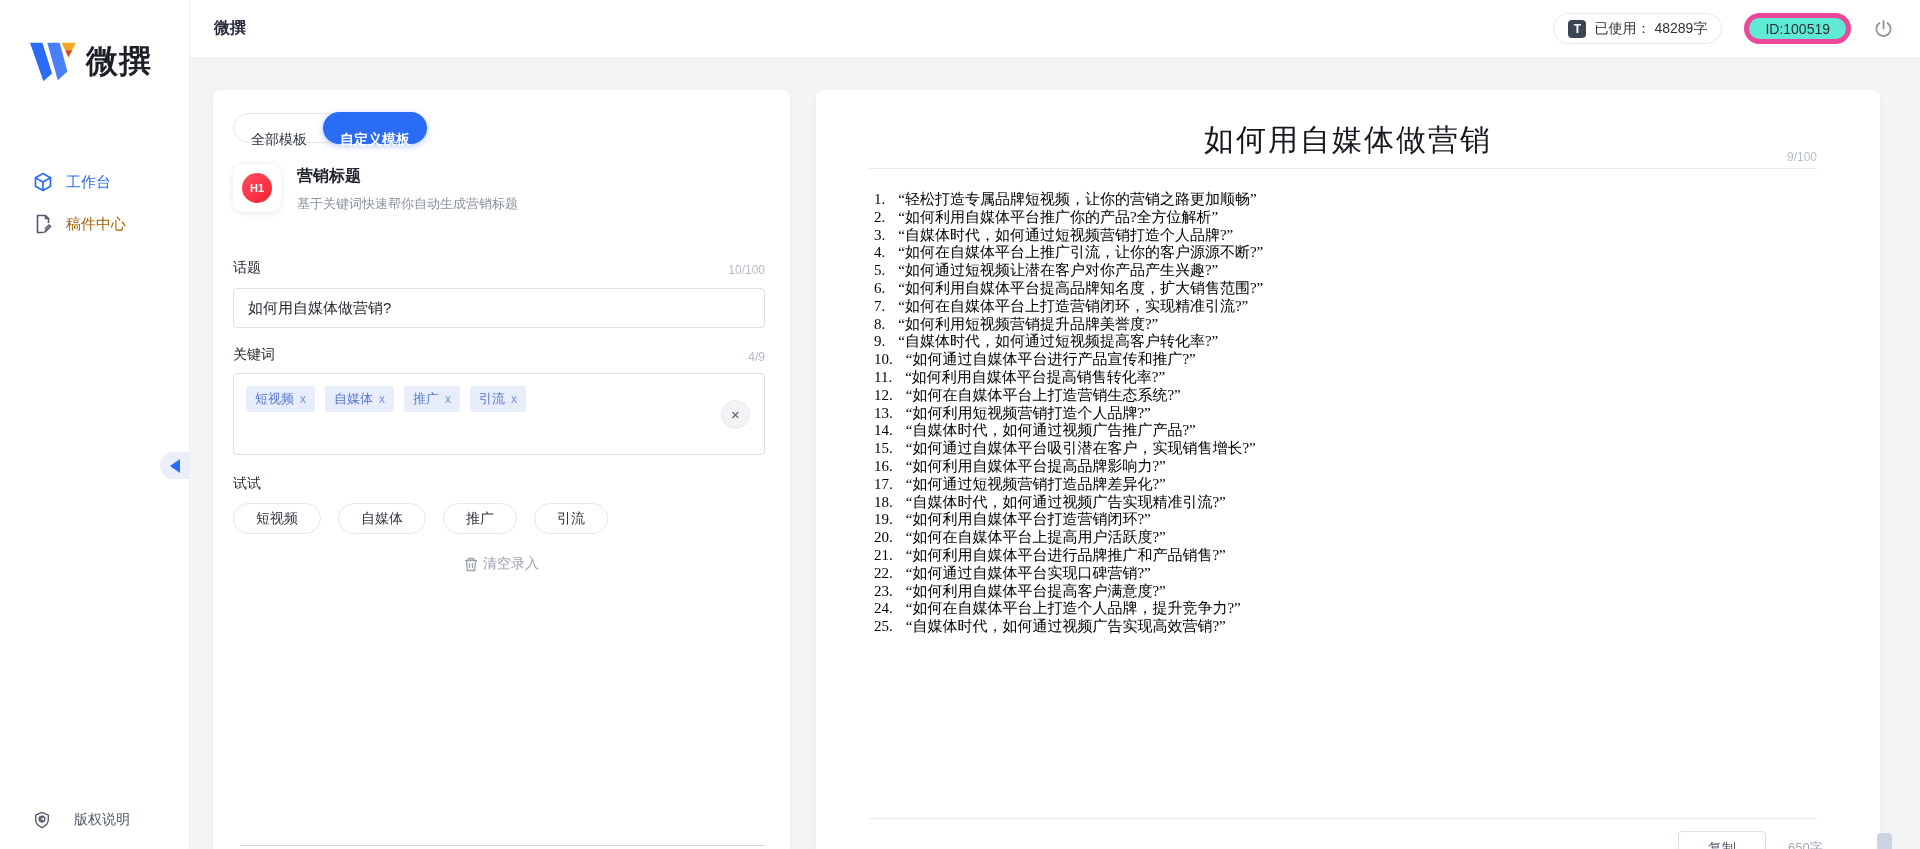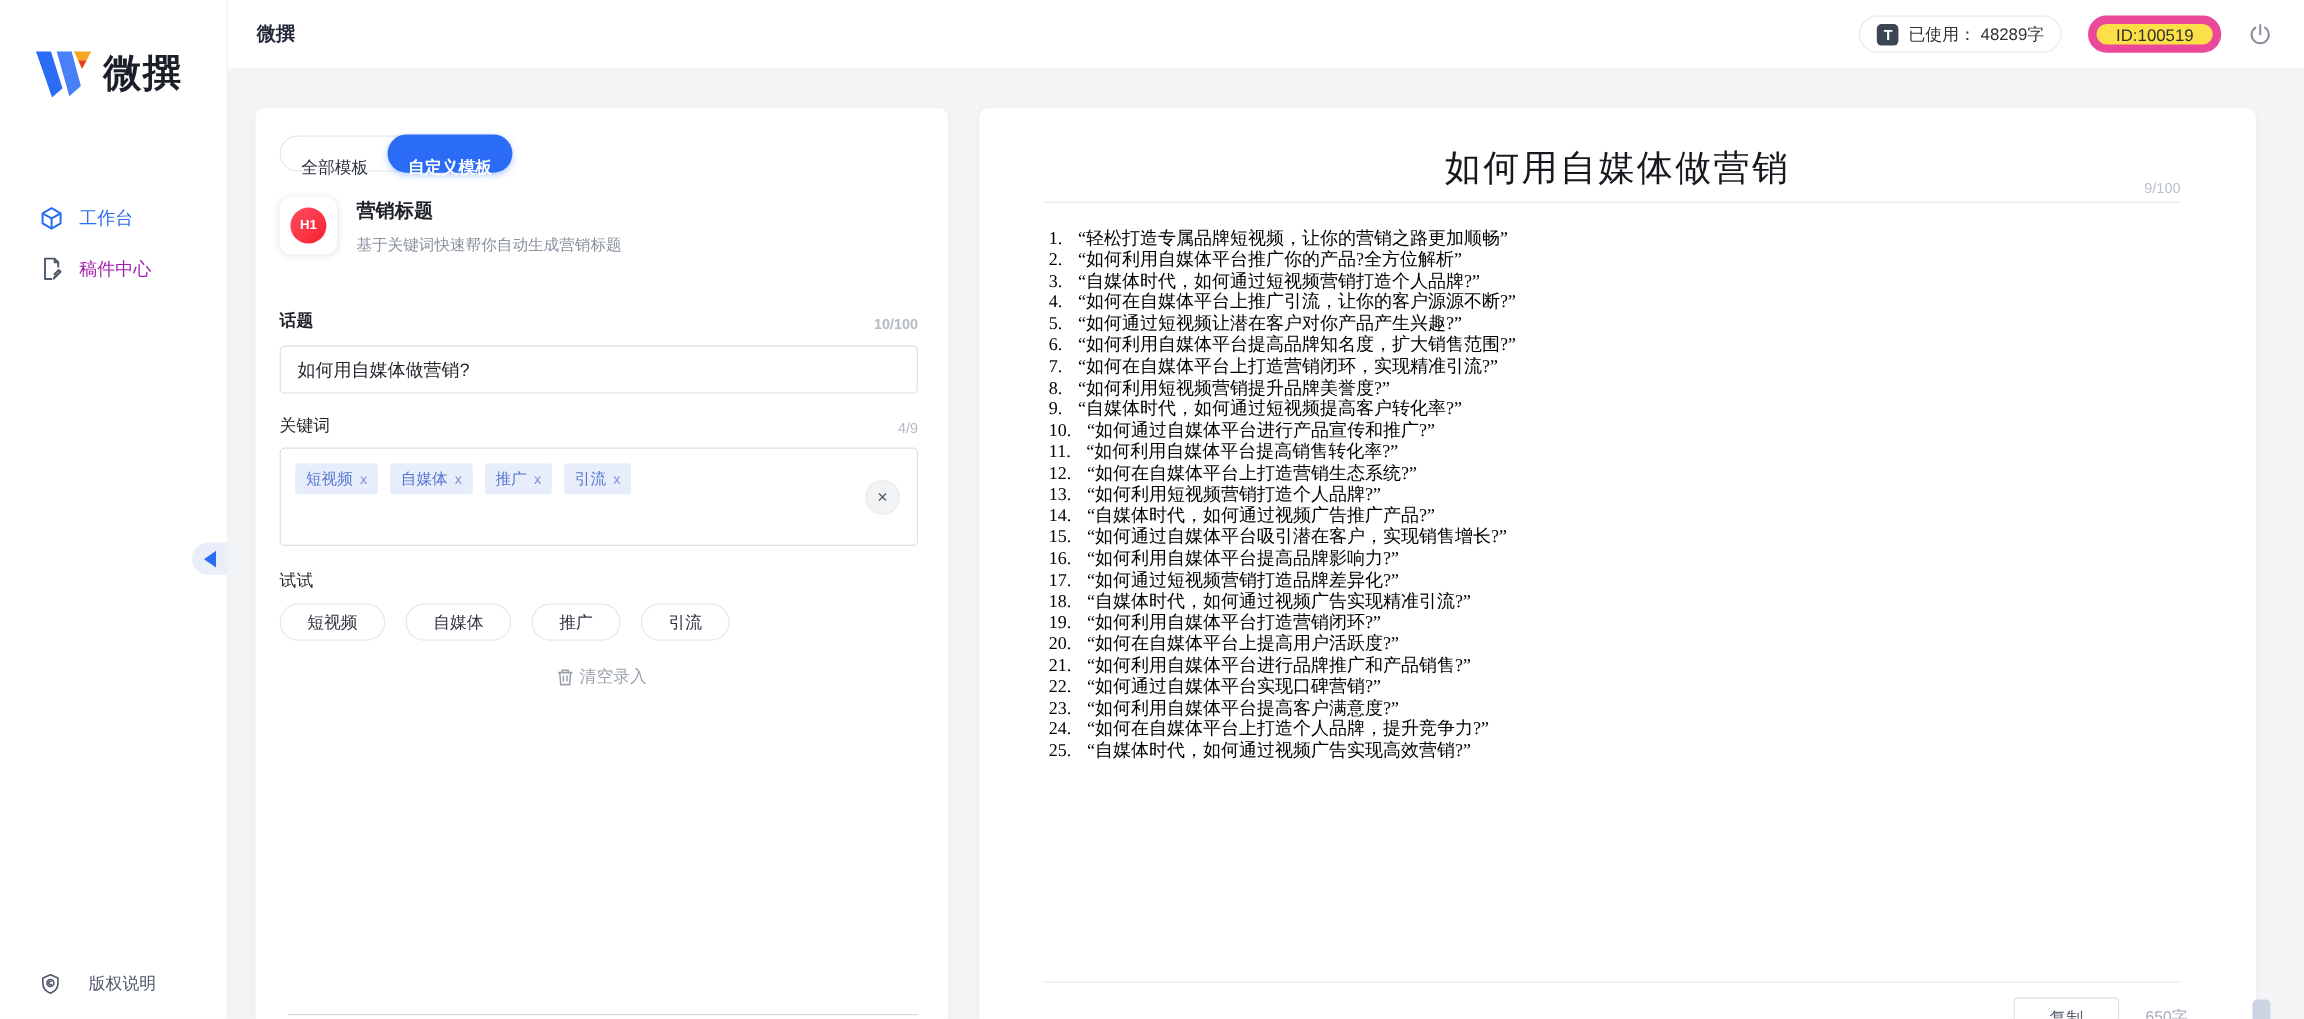--- a/index.html
+++ b/index.html
@@ -6,41 +6,41 @@
   html,body { width:1920px; height:849px; overflow:hidden; background:#f3f4f6;
     font-family:"Liberation Sans", sans-serif; }
 
   
   .sidebar { position:absolute; left:0; top:0; width:190px; height:849px;
     background:#fff; border-right:1px solid #eef0f2; z-index:5; }
   .logo { position:absolute; left:30px; top:40px; display:flex; align-items:center; gap:10px; }
   .logo-text { font-size:32px; font-weight:700; color:#1b1f27; letter-spacing:1px; }
   .nav { position:absolute; left:0; top:161px; width:100%; }
   .nav-item { display:flex; align-items:center; gap:13px; height:42px; padding-left:33px;
-    font-size:15px; color:#a21caf; cursor:pointer; }
+    font-size:15px; color:#a16207; cursor:pointer; }
   .nav-item.active { color:#2b6cf6; }
   .side-footer { position:absolute; left:33px; bottom:20px; display:flex; align-items:center;
     gap:23px; font-size:14px; color:#4e5969; }
   .collapse-pill { position:absolute; left:160px; top:452px; width:29px; height:27px;
     background:#e9eef9; border-radius:14px 0 0 14px; display:flex; align-items:center;
     justify-content:center; z-index:6; cursor:pointer; }
   .collapse-tri { width:0; height:0; border-top:7px solid transparent; border-bottom:7px solid transparent;
     border-right:10px solid #2b6cf6; }
 
   
   .topbar { position:absolute; left:190px; top:0; right:0; height:58px; background:#fff;
     border-bottom:1px solid #eef0f2; display:flex; align-items:center; }
   .topbar-title { margin-left:24px; font-size:16px; font-weight:600; color:#252b3a; }
   .topbar-right { margin-left:auto; margin-right:26px; display:flex; align-items:center; gap:22px; }
   .usage-pill { display:flex; align-items:center; gap:8px; height:31px; padding:0 14px;
     border:1px solid #e8eaee; border-radius:16px; font-size:14px; color:#303133; background:#fff; }
   .t-icon { width:18px; height:18px; background:#3c4554; border-radius:4px; color:#fff;
     font-size:12px; font-weight:700; display:flex; align-items:center; justify-content:center; }
-  .id-pill { height:31px; padding:0 16px; border:7px solid #ec4899; border-radius:16px;
-    font-size:14px; color:#303133; display:flex; align-items:center; background:#fde047; }
+  .id-pill { height:31px; padding:0 16px; border:5px solid #ec4899; border-radius:16px;
+    font-size:14px; color:#303133; display:flex; align-items:center; background:#5eead4; }
 
   
   .main { position:absolute; left:190px; top:58px; right:0; bottom:0; overflow:hidden; }
   .panel { position:absolute; top:32px; background:#fff; border-radius:8px 8px 0 0;
     box-shadow:0 1px 6px rgba(31,45,61,0.04); }
   .panel-left  { left:23px;  width:577px;  height:800px; }
   .panel-right { left:626px; width:1064px; height:800px; }
 
   
   .tabs { position:absolute; left:20px; top:23px; display:flex; align-items:center; height:30px;
@@ -185,21 +185,21 @@
     <div class="tpl-card">
       <div class="tpl-icon-wrap">
         <div class="tpl-icon">H1</div>
       </div>
       <div>
         <div class="tpl-title">营销标题</div>
         <div class="tpl-desc">基于关键词快速帮你自动生成营销标题</div>
       </div>
     </div>
 
-    <div class="field-row" style="top:169px;font-weight:bold;">
+    <div class="field-row" style="top:169px;">
       <span class="field-label">话题</span>
       <span class="field-counter">10/100</span>
     </div>
     <input class="topic-input" type="text" value="如何用自媒体做营销?" style="">
 
     <div class="field-row" style="top:256px;">
       <span class="field-label">关键词</span>
       <span class="field-counter">4/9</span>
     </div>
     <div class="tags-box">

